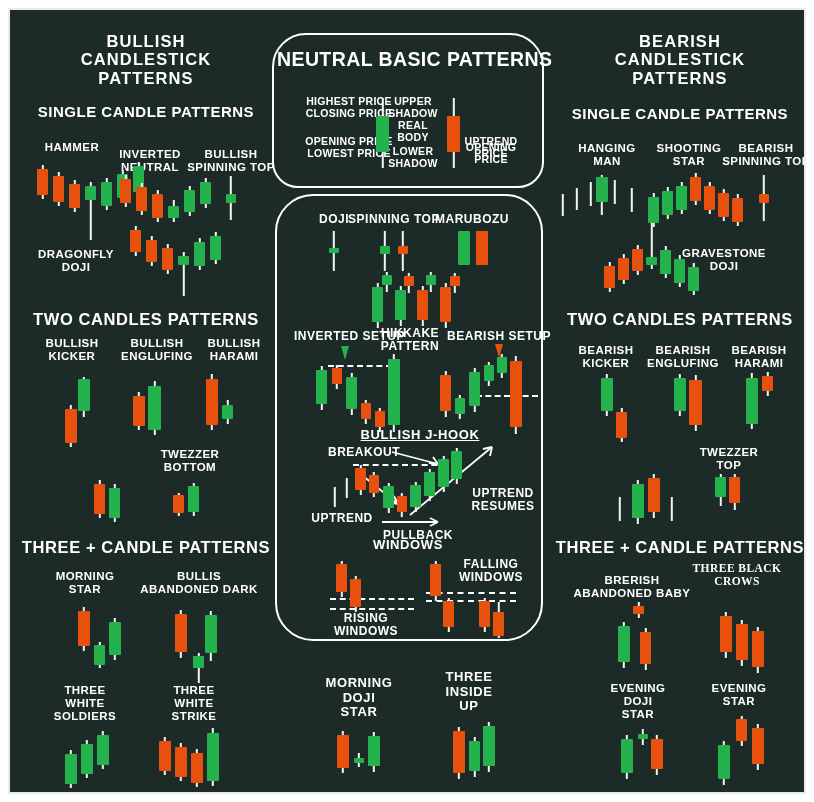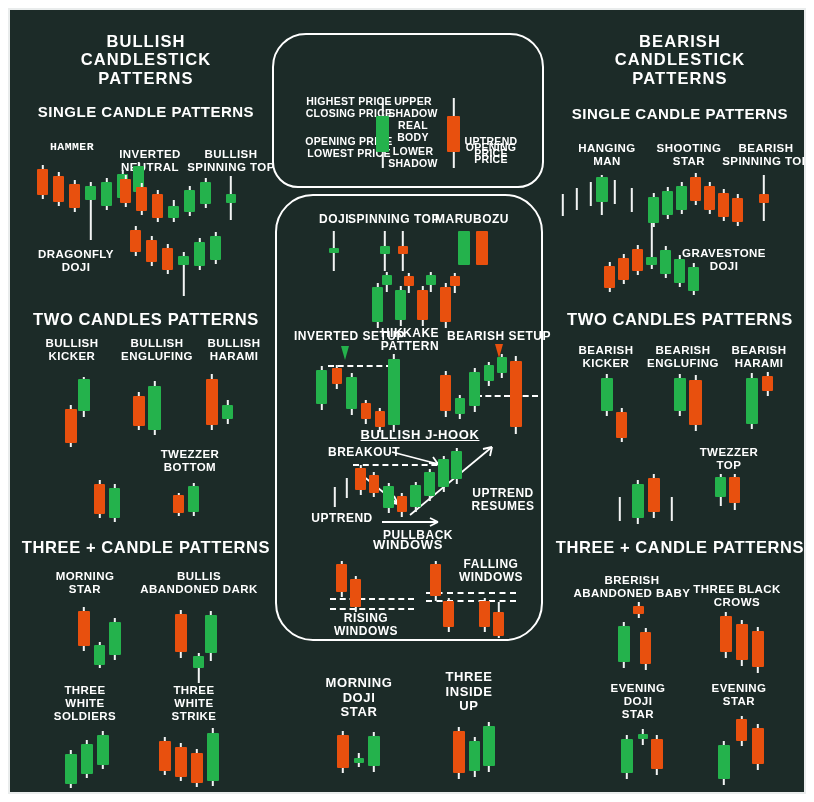--- a/index.html
+++ b/index.html
@@ -47,21 +47,21 @@
 
 <div id="poster">
   <div id="board">
 
     <div class="txt h1 centerline" style="left:136px;top:22px;width:210px;">BULLISH
 CANDLESTICK
 PATTERNS</div>
 
     <div class="txt h2 centerline" style="left:136px;top:94px;width:240px;">SINGLE CANDLE PATTERNS</div>
 
-    <div class="txt lbl centerline" style="left:62px;top:131px;width:120px;font-family:Liberation Mono, monospace;">HAMMER</div>
+    <div class="txt lbl centerline" style="left:62px;top:131px;width:120px;">HAMMER</div>
     <div class="txt lbl centerline" style="left:140px;top:138px;width:100px;">INVERTED
 NEUTRAL</div>
     <div class="txt lbl centerline" style="left:221px;top:138px;width:110px;">BULLISH
 SPINNING TOP</div>
     <div class="txt lbl centerline" style="left:66px;top:238px;width:110px;">DRAGONFLY
 DOJI</div>
 
     <div class="cdl r" style="left:27px;top:155px;width:11px;height:34px;">
       <div class="wick" style="top:0;height:34px;"></div>
         <div class="body" style="top:4px;height:26px;"></div>
@@ -269,20 +269,21 @@
         <div class="body" style="top:4px;height:30px;"></div>
       </div>
     <div class="cdl g" style="left:197px;top:718px;width:12px;height:58px;">
       <div class="wick" style="top:0;height:58px;"></div>
         <div class="body" style="top:5px;height:48px;"></div>
       </div>
 
     <div class="rbox rbox-top" style="left:262px;top:23px;width:272px;height:155px;"></div>
     <div class="rbox rbox-bot" style="left:265px;top:184px;width:268px;height:447px;"></div>
 
+    <div class="txt centerline" style="left:398px;top:39px;width:262px;font-size:19.5px;letter-spacing:.4px;">NEUTRAL BASIC PATTERNS</div>
 
     <div class="txt lbl-s" style="left:290px;top:86px;width:98px;">HIGHEST PRICE
 CLOSING PRICE</div>
     <div class="txt lbl-s" style="left:290px;top:126px;width:98px;">OPENING PRICE
 LOWEST PRICE</div>
     <div class="txt lbl-s centerline" style="left:403px;top:86px;width:72px;">UPPER
 SHADOW</div>
     <div class="txt lbl-s centerline" style="left:403px;top:110px;width:72px;">REAL
 BODY</div>
     <div class="txt lbl-s centerline" style="left:403px;top:136px;width:72px;">LOWER
@@ -713,21 +714,21 @@
       </div>
     <div class="cdl r" style="left:719px;top:464px;width:11px;height:36px;">
       <div class="wick" style="top:0;height:36px;"></div>
         <div class="body" style="top:3px;height:26px;"></div>
       </div>
 
     <div class="txt h3 centerline" style="left:670px;top:528px;width:255px;">THREE + CANDLE PATTERNS</div>
 
     <div class="txt lbl centerline" style="left:622px;top:564px;width:150px;">BRERISH
 ABANDONED BABY</div>
-    <div class="txt lbl centerline" style="left:727px;top:573px;width:120px;">THREE BLACK
+    <div class="txt lbl centerline" style="left:727px;top:552px;width:120px;font-family:Liberation Serif, serif;">THREE BLACK
 CROWS</div>
 
     <div class="cdl r" style="left:623px;top:592px;width:11px;height:16px;">
       <div class="wick" style="top:0;height:16px;"></div>
         <div class="body" style="top:4px;height:8px;"></div>
       </div>
     <div class="cdl g" style="left:608px;top:612px;width:12px;height:46px;">
       <div class="wick" style="top:0;height:46px;"></div>
         <div class="body" style="top:4px;height:36px;"></div>
       </div>

